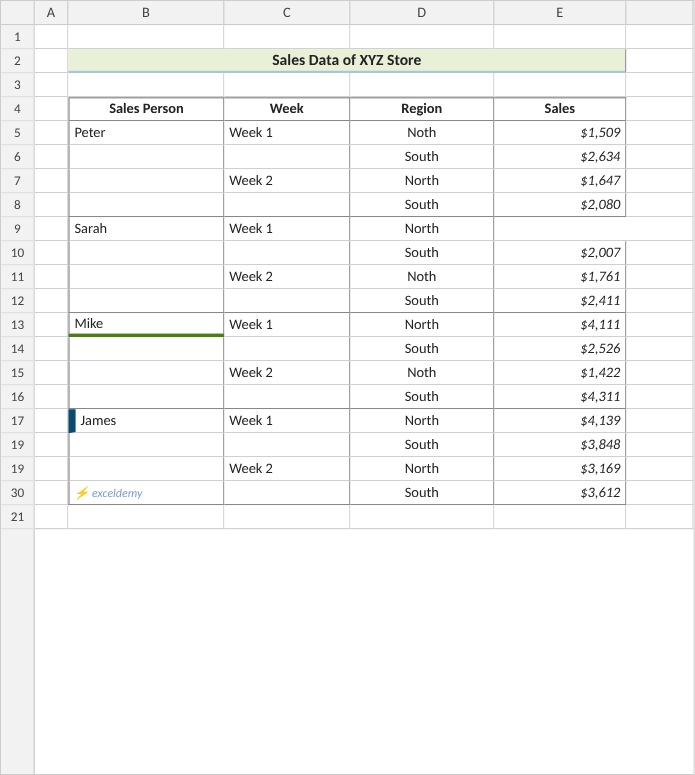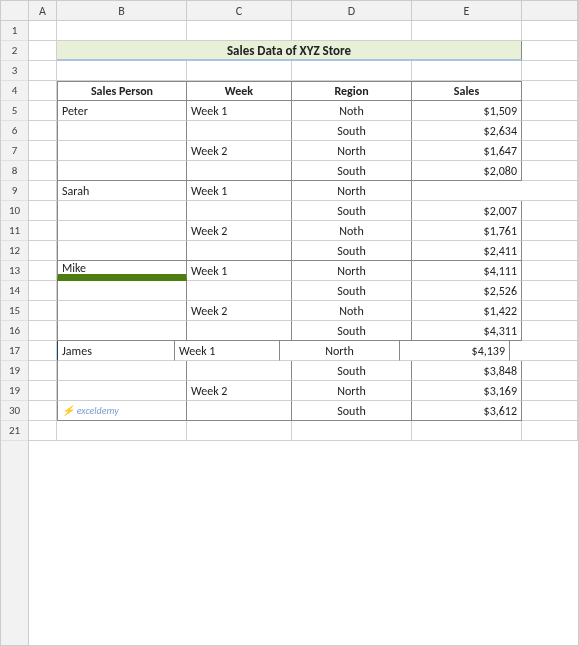--- a/index.html
+++ b/index.html
@@ -84,21 +84,21 @@
       border-bottom: 1px solid #d0d0d0;
       padding: 0 4px;
       font-size: 12px;
       color: #222;
       background: #fff;
       overflow: hidden;
       white-space: nowrap;
     }
 
     .cell-center { justify-content: center; }
-    .cell-right { justify-content: flex-end; }
+    .cell-right { justify-content: flex-end; font-style: italic; }
     .cell-bold { font-weight: bold; }
 
     
     .header-row .cell {
       font-weight: bold;
       font-size: 12px;
     }
 
     
     .merged-title {
@@ -253,21 +253,21 @@
         <div class="cell" style="width:28px;"></div>
         <div class="cell" style="width:130px; border-left:1px solid #888; border-right:1px solid #888; border-bottom:1px solid #888;"></div>
         <div class="cell" style="width:105px; border-right:1px solid #888; border-bottom:1px solid #888;"></div>
         <div class="cell cell-center" style="width:120px; border-right:1px solid #888; border-bottom:1px solid #888;">South</div>
         <div class="cell cell-right" style="width:110px; border-right:1px solid #888; border-bottom:1px solid #888;">$2,411</div>
         <div class="cell" style="flex:1;"></div>
       </div>
 
       <div class="grid-row">
         <div class="cell" style="width:28px;"></div>
-        <div class="cell" style="width:130px; border-left:1px solid #888; border-right:1px solid #888; border-bottom:7px solid #4d7c0f;">Mike</div>
+        <div class="cell" style="width:130px; border-left:1px solid #888; border-right:1px solid #888; border-bottom:3px solid #4d7c0f;">Mike</div>
         <div class="cell" style="width:105px; border-right:1px solid #888; border-bottom:1px solid #d0d0d0;">Week 1</div>
         <div class="cell cell-center" style="width:120px; border-right:1px solid #888; border-bottom:1px solid #d0d0d0;">North</div>
         <div class="cell cell-right" style="width:110px; border-right:1px solid #888; border-bottom:1px solid #d0d0d0;">$4,111</div>
         <div class="cell" style="flex:1;"></div>
       </div>
 
       <div class="grid-row">
         <div class="cell" style="width:28px;"></div>
         <div class="cell" style="width:130px; border-left:1px solid #888; border-right:1px solid #888; border-bottom:1px solid #d0d0d0;"></div>
         <div class="cell" style="width:105px; border-right:1px solid #888; border-bottom:1px solid #d0d0d0;"></div>
@@ -289,21 +289,21 @@
         <div class="cell" style="width:28px;"></div>
         <div class="cell" style="width:130px; border-left:1px solid #888; border-right:1px solid #888; border-bottom:1px solid #888;"></div>
         <div class="cell" style="width:105px; border-right:1px solid #888; border-bottom:1px solid #888;"></div>
         <div class="cell cell-center" style="width:120px; border-right:1px solid #888; border-bottom:1px solid #888;">South</div>
         <div class="cell cell-right" style="width:110px; border-right:1px solid #888; border-bottom:1px solid #888;">$4,311</div>
         <div class="cell" style="flex:1;"></div>
       </div>
 
       <div class="grid-row">
         <div class="cell" style="width:28px;"></div>
-        <div class="cell" style="width:118px; border-left:1px solid #0c4a6e; border-right:1px solid #888; border-bottom:1px solid #d0d0d0;">James</div>
+        <div class="cell" style="width:130px; border-left:6px solid #0c4a6e; border-right:1px solid #888; border-bottom:1px solid #d0d0d0;">James</div>
         <div class="cell" style="width:105px; border-right:1px solid #888; border-bottom:1px solid #d0d0d0;">Week 1</div>
         <div class="cell cell-center" style="width:120px; border-right:1px solid #888; border-bottom:1px solid #d0d0d0;">North</div>
         <div class="cell cell-right" style="width:110px; border-right:1px solid #888; border-bottom:1px solid #d0d0d0;">$4,139</div>
         <div class="cell" style="flex:1;"></div>
       </div>
 
       <div class="grid-row">
         <div class="cell" style="width:28px;"></div>
         <div class="cell" style="width:130px; border-left:1px solid #888; border-right:1px solid #888; border-bottom:1px solid #d0d0d0;"></div>
         <div class="cell" style="width:105px; border-right:1px solid #888; border-bottom:1px solid #d0d0d0;"></div>

